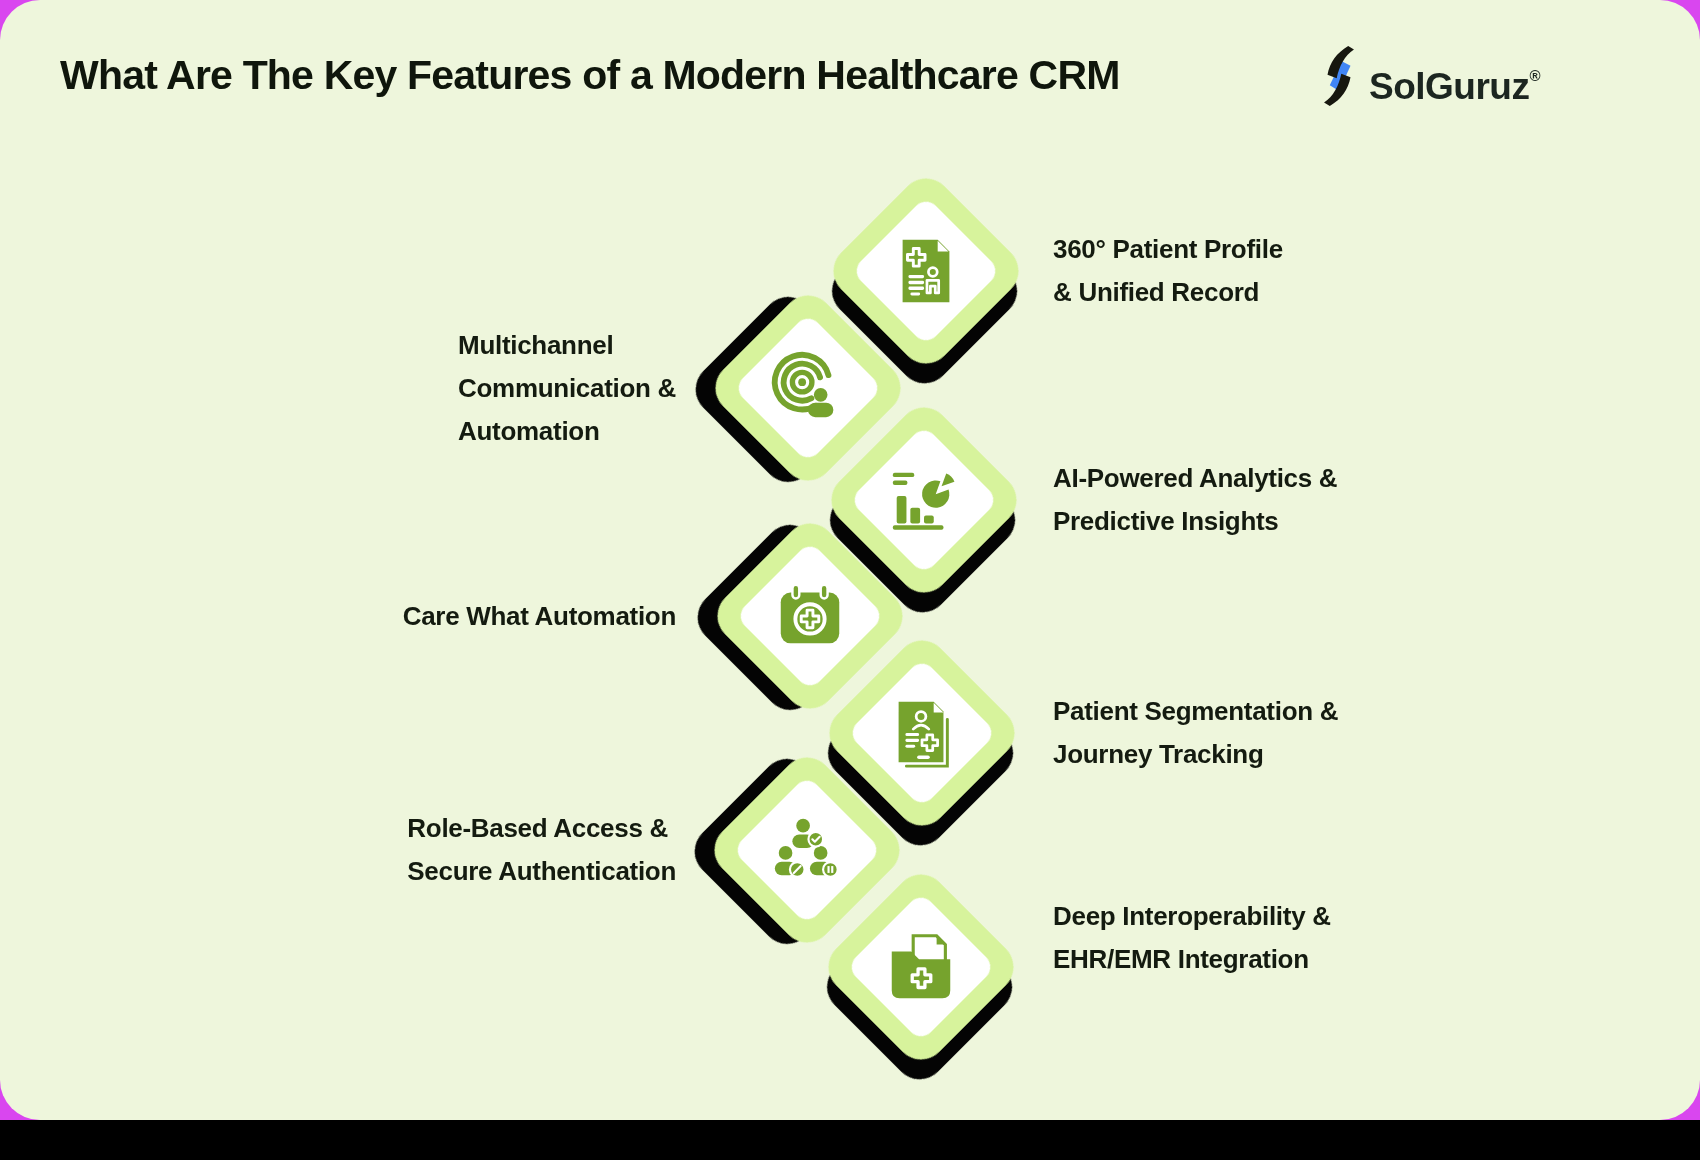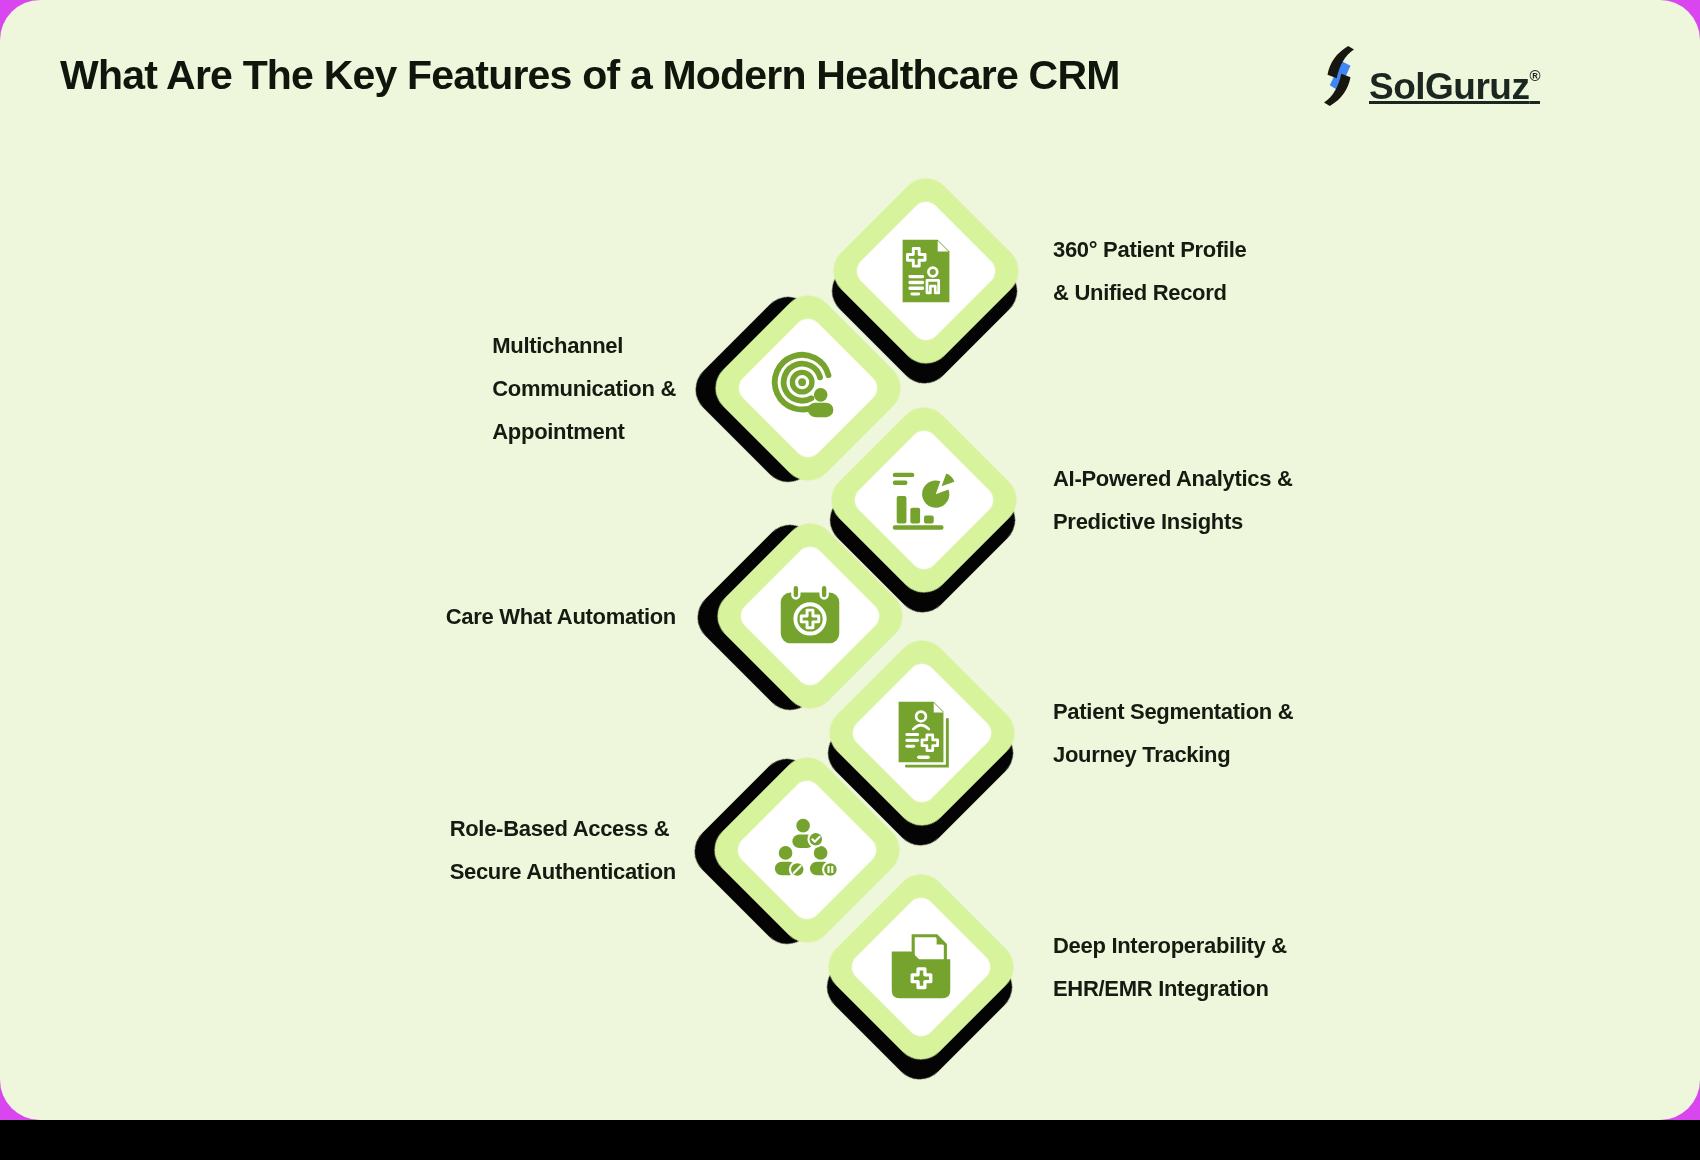--- a/index.html
+++ b/index.html
@@ -6,33 +6,33 @@
   .stage{position:relative;width:1700px;height:1120px;background:#d946ef;overflow:hidden;
          font-family:"Liberation Sans", sans-serif;}
   .card{position:absolute;inset:0;background:#eef6dc;border-radius:40px;}
 
   .page-title{position:absolute;left:60px;top:52px;font-size:41px;font-weight:700;
               letter-spacing:-0.8px;color:#0f160c;white-space:nowrap;}
 
   .brand{position:absolute;top:46px;left:1316px;display:flex;align-items:flex-start;}
   .brand .logo-mark{width:46px;height:60px;}
   .brand .logo-text{font-size:37px;font-weight:700;color:#1c2620;line-height:60px;
-                    margin-left:7px;letter-spacing:-0.5px;text-decoration:underline;}
+                    margin-left:7px;letter-spacing:-0.5px;}
   .brand sup{font-size:15px;font-weight:700;color:#1c2620;vertical-align:18px;}
 
   .diamond{position:absolute;width:146px;height:146px;}
   .diamond .rot{position:absolute;inset:0;transform:rotate(45deg);background:#d7f39c;
                 border-radius:26px;}
   .diamond.side-r .rot{filter:drop-shadow(13px 15px 0 #040404);}
   .diamond.side-l .rot{filter:drop-shadow(-13px 15px 0 #040404);}
   .diamond .inner{position:absolute;inset:20px;border-radius:14px;background:#ffffff;}
   .diamond .icon{position:absolute;left:50%;top:50%;width:78px;height:78px;
                  transform:translate(-50%,-50%);}
 
-  .flabel{position:absolute;font-weight:700;font-size:22px;line-height:43px;
+  .flabel{position:absolute;font-weight:700;font-size:26px;line-height:43px;
           letter-spacing:-0.3px;color:#141b10;transform:translateY(-50%);white-space:nowrap;}
   .flabel.right{left:1053px;text-align:left;}
   .flabel.left{right:1024px;text-align:left;}
 
   .g{fill:#76a32d;}
   .w{fill:#ffffff;}
   .sg{stroke:#76a32d;fill:none;stroke-linecap:round;}
   .sw{stroke:#ffffff;fill:none;stroke-linecap:round;stroke-linejoin:round;}
 </style>
 </head>
@@ -82,21 +82,21 @@
         <circle class="sg" stroke-width="5.5" cx="34" cy="34" r="10"></circle>
         <path class="sg" stroke-width="6" d="M52.4 29.1 A19 19 0 1 0 43.5 50.5"></path>
         <path class="sg" stroke-width="6" d="M61 26.8 A28 28 0 1 0 48 58.2"></path>
         <circle class="g" cx="53" cy="47" r="7"></circle>
         <rect class="g" x="40" y="55" width="26" height="15" rx="7.5"></rect>
       </svg>
     </div>
     <div class="flabel left" style="top:388px">
       <div>Multichannel</div>
       <div>Communication &amp;</div>
-      <div>Appointment</div>
+      <div>Automation</div>
     </div>
 
     <div class="diamond side-r" style="left:851px;top:427px;z-index:3">
       <div class="rot">
           <div class="inner"></div>
         </div>
       <svg class="icon" viewBox="0 0 80 80">
         <rect class="g" x="8" y="12" width="22" height="4.5" rx="2"></rect>
         <rect class="g" x="8" y="20" width="15" height="4.5" rx="2"></rect>
         <rect class="g" x="12" y="36" width="10" height="28" rx="2"></rect>
@@ -179,19 +179,19 @@
       <div class="rot">
           <div class="inner"></div>
         </div>
       <svg class="icon" viewBox="0 0 80 80">
         <path d="M32 8 h24 l9 9 v21 h-33 z" fill="#ffffff" stroke="#76a32d" stroke-width="3.2"></path>
         <path class="g" d="M56 8 v9 h9 z"></path>
         <path class="g" d="M10 24 h20 l8 8 h32 v32 q0 8 -8 8 h-44 q-8 0 -8 -8 z"></path>
         <path class="sw" stroke-width="3.4" d="M37 42 h7 v6 h6 v7 h-6 v6 h-7 v-6 h-6 v-7 h6 z"></path>
       </svg>
     </div>
-    <div class="flabel right" style="top:967px">
+    <div class="flabel right" style="top:938px">
       <div>Deep Interoperability &amp;</div>
       <div>EHR/EMR Integration</div>
     </div>
 
   </div>
 </div>
 
 </body></html>

